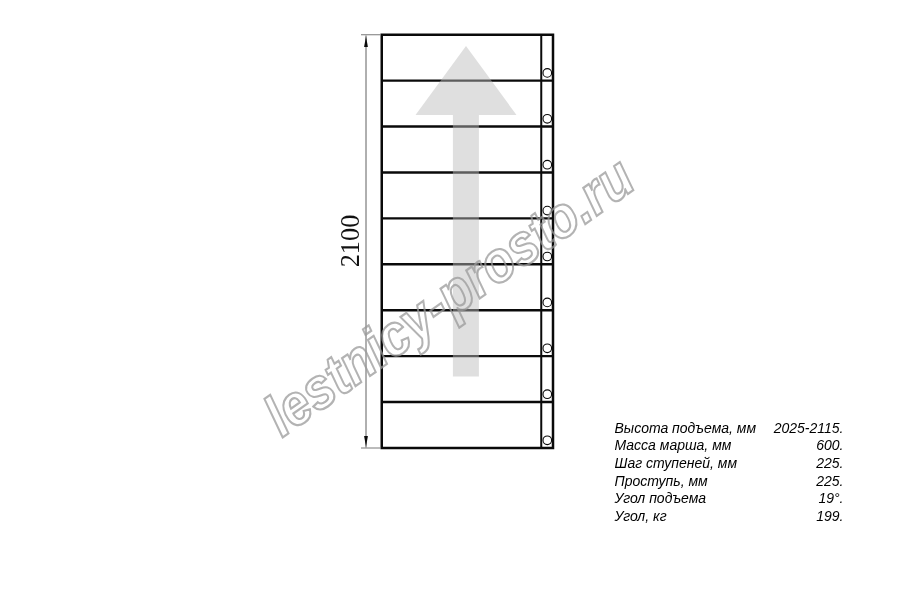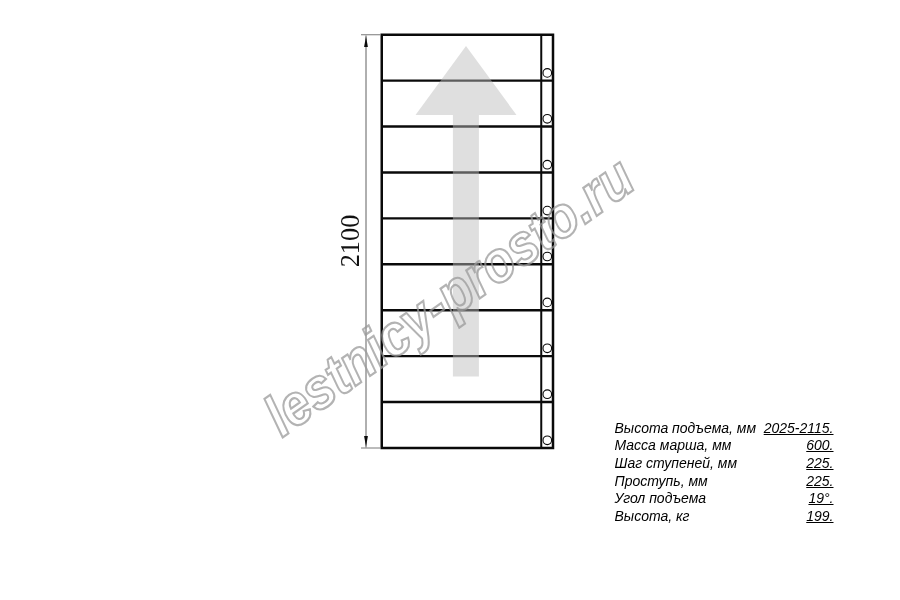--- a/index.html
+++ b/index.html
@@ -1,20 +1,20 @@
 <!DOCTYPE html>
 <html><head>
 <meta charset="utf-8">
 <style>
   html,body{margin:0;padding:0;background:#ffffff;width:900px;height:600px;overflow:hidden;}
   .tbl{position:absolute;left:614.5px;top:419.7px;width:229px;font-family:"Liberation Sans",sans-serif;
        font-style:italic;font-size:14px;line-height:17.7px;color:#000;}
   .row{position:relative;height:17.7px;white-space:nowrap;}
   .lab{position:absolute;left:0;top:0;}
-  .val{position:absolute;right:10px;top:0;text-align:center;text-decoration:underline;}
+  .val{position:absolute;right:0;top:0;text-align:center;}
 </style>
 </head>
 <body>
 <svg width="900" height="600" viewBox="0 0 900 600" xmlns="http://www.w3.org/2000/svg" style="position:absolute;left:0;top:0">
 
   <rect x="381.75" y="34.75" width="171.25" height="413.25" fill="#ffffff" stroke="#0a0a0a" stroke-width="2.5"></rect>
 
   <line x1="541.25" y1="34.75" x2="541.25" y2="448" stroke="#0a0a0a" stroke-width="2"></line>
 
   <line x1="381.75" y1="80.66" x2="553" y2="80.66" stroke="#0a0a0a" stroke-width="2.4"></line>
@@ -83,16 +83,16 @@
       <span class="lab">Проступь, мм</span>
       <span class="val">225.</span>
     </div>
 
   <div class="row">
       <span class="lab">Угол подъема</span>
       <span class="val">19°.</span>
     </div>
 
   <div class="row">
-      <span class="lab">Высота, кг</span>
+      <span class="lab">Угол, кг</span>
       <span class="val">199.</span>
     </div>
 </div>
 
 </body></html>

